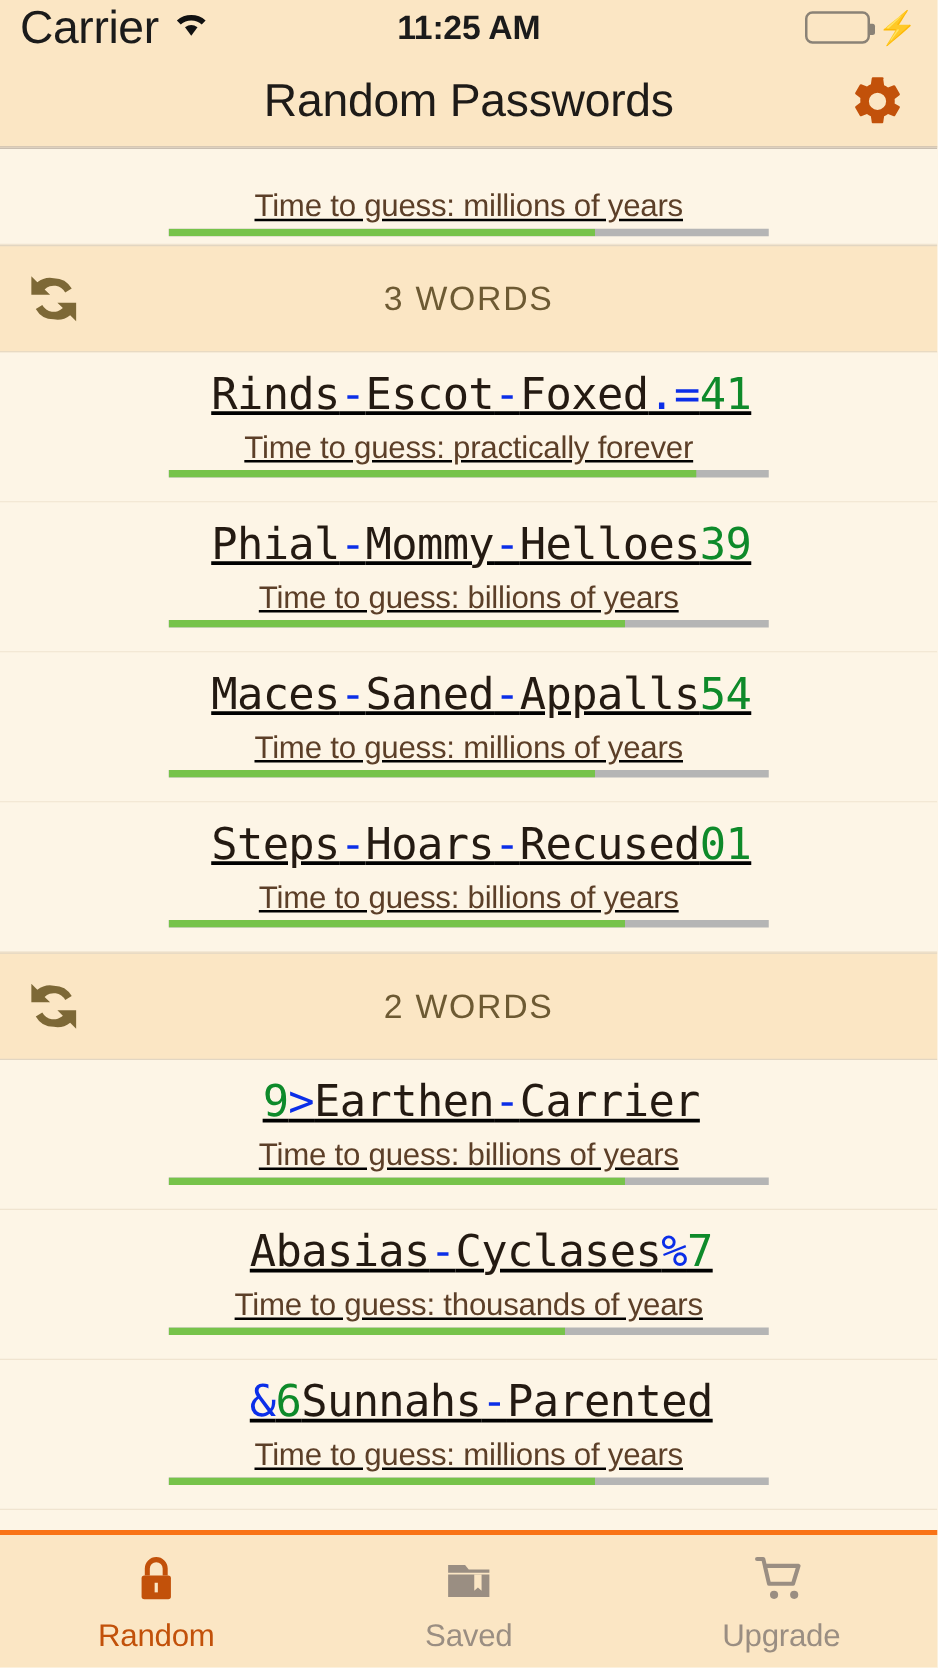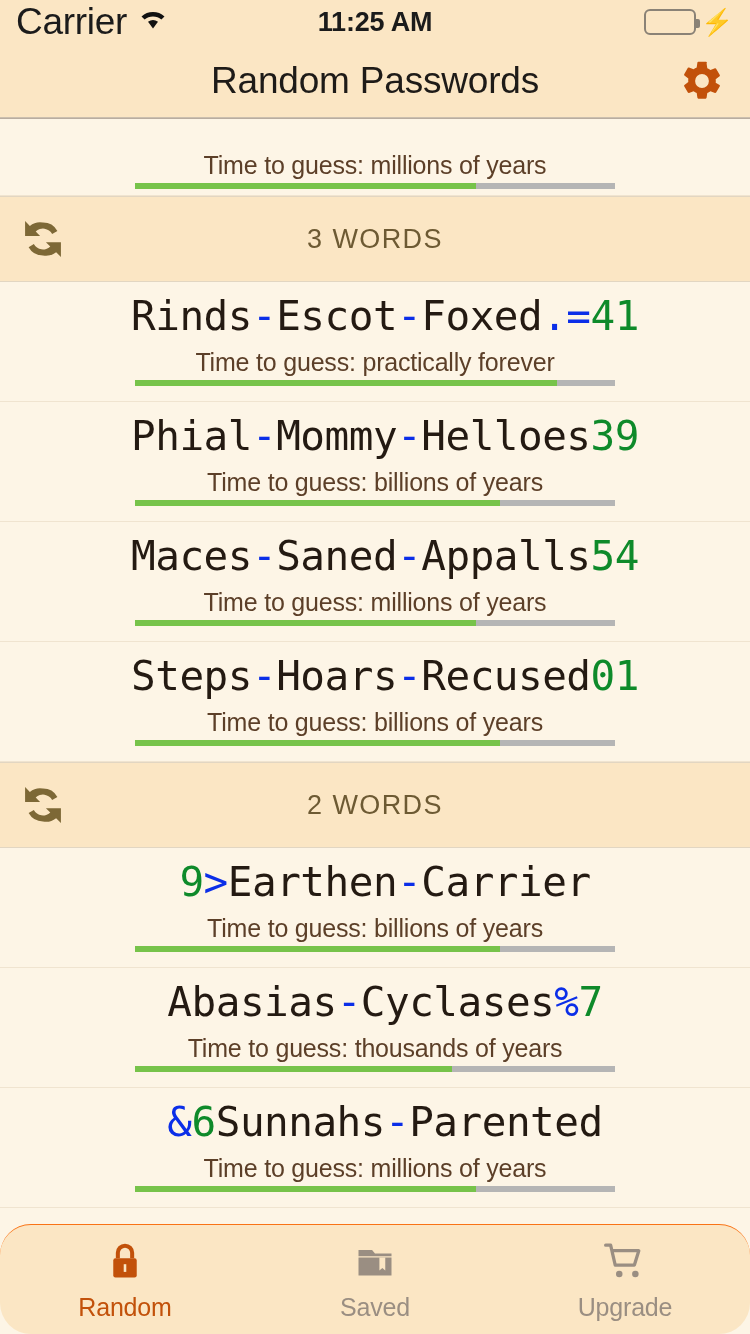--- a/index.html
+++ b/index.html
@@ -81,26 +81,27 @@
     background: none; border: none; cursor: pointer;
   }
 
   .pw-row {
     flex: 0 0 120px; height: 120px;
     background: #FDF5E6;
     border-bottom: 1px solid #f0e4d0;
     display: flex; flex-direction: column; justify-content: center;
     padding: 0 0 6px 0;
     position: relative;
+    text-decoration: underline;
   }
   .pw-row.partial { flex: 0 0 78px; height: 78px; justify-content: flex-end; border-top: 1px solid #b9ada0; }
   .pw-text {
     text-align: center;
     font-family: "DejaVu Sans Mono", "Liberation Mono", monospace;
-    font-size: 41px;
+    font-size: 35px;
     color: #241a12;
     letter-spacing: -0.5px;
     white-space: nowrap;
     margin-bottom: 8px;
     padding-left: 20px;
   }
   .seg-word  { color: #241a12; }
   .seg-sym   { color: #0b2ee8; }
   .seg-num   { color: #0e8a2a; }
 
@@ -111,23 +112,22 @@
   .bar {
     width: 480px; height: 6px; background: #b5b5b5; border-radius: 0;
     position: relative; overflow: hidden;
   }
   .bar-fill { height: 100%; background: #77c34a; }
 
   
   .tabbar {
     flex: 0 0 110px; height: 110px;
     background: #FBE6C4;
-    border-top: 1px solid #f97316;
+    border-top: 4px solid #f97316;
     display: flex;
-    border-radius: 31px;
   }
   .tab {
     flex: 1 1 33.33%;
     display: flex; flex-direction: column; align-items: center; justify-content: center;
     gap: 6px; cursor: pointer;
   }
   .tab-icon { height: 50px; display: flex; align-items: center; justify-content: center; }
   .tab-label { font-size: 25px; letter-spacing: -0.2px; }
   .tab.active .tab-label { color: #C2510A; }
   .tab .tab-label { color: #9a8e82; }

